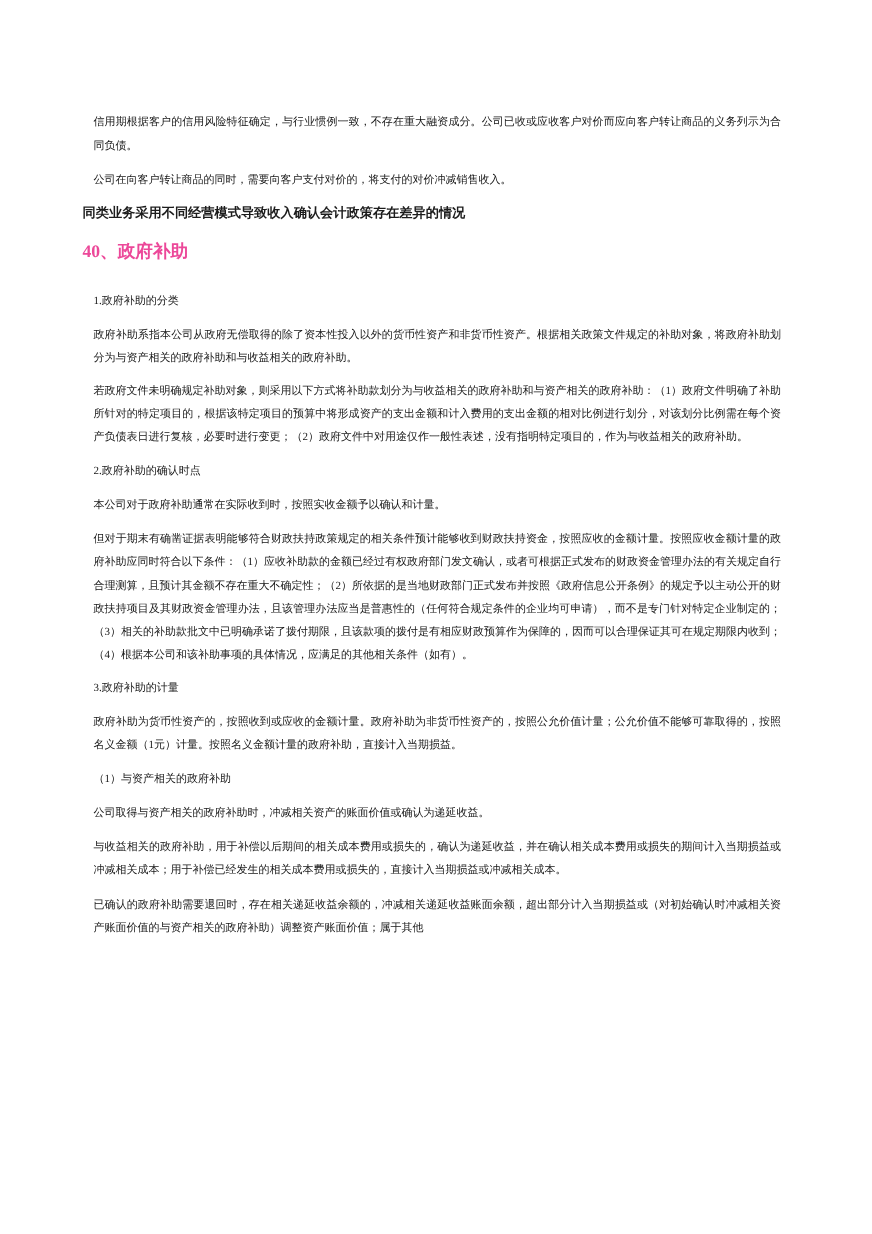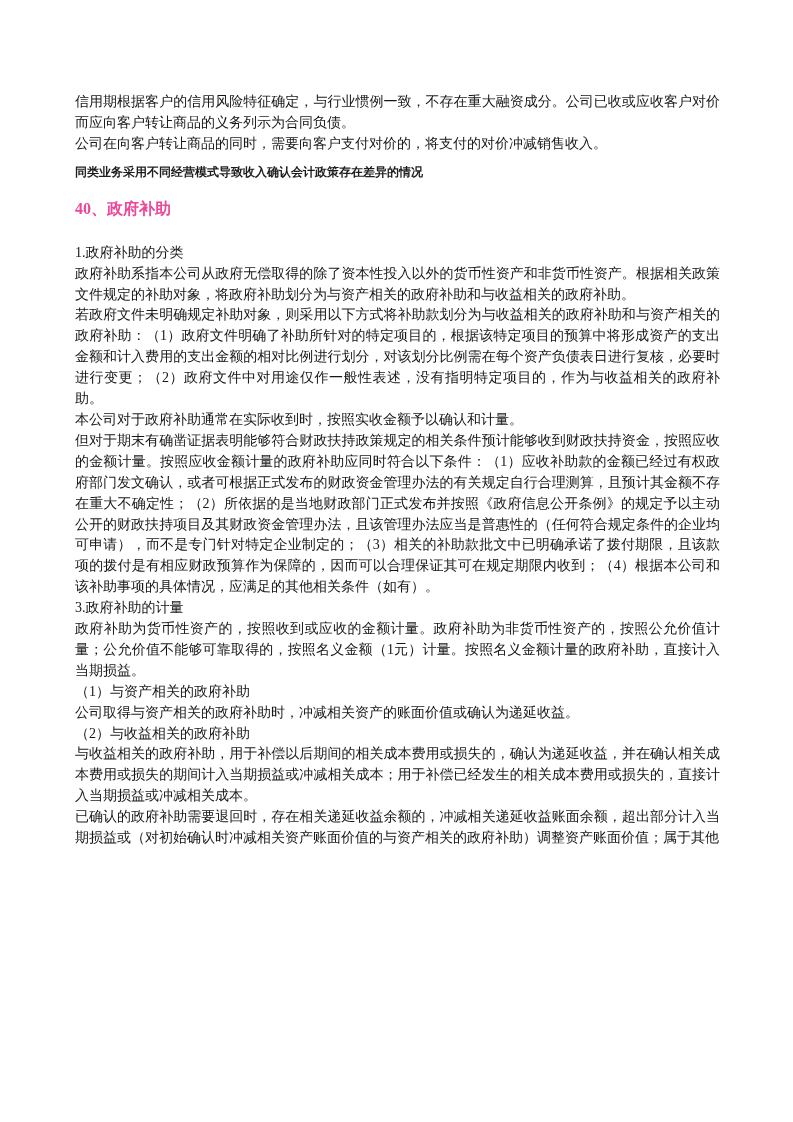--- a/index.html
+++ b/index.html
@@ -13,22 +13,22 @@
     font-family: "Liberation Serif", serif;
     color: #161616;
   }
   .page {
     position: absolute;
     left: 75px;
     top: 92px;
     width: 645px;
   }
   p.body {
-    margin: 0;
-    font-size: 14px;
+    margin: 10px;
+    font-size: 10px;
     line-height: 20.9px;
     text-align: justify;
     text-justify: inter-ideograph;
   }
   p.small {
     margin: 9px 0 0 0;
     font-size: 12px;
     line-height: 17px;
     text-align: left;
     color: #1c1c1c;
@@ -47,22 +47,22 @@
 <body>
 
 <div class="page">
   <p class="body">信用期根据客户的信用风险特征确定，与行业惯例一致，不存在重大融资成分。公司已收或应收客户对价而应向客户转让商品的义务列示为合同负债。</p>
   <p class="body">公司在向客户转让商品的同时，需要向客户支付对价的，将支付的对价冲减销售收入。</p>
   <p class="small">同类业务采用不同经营模式导致收入确认会计政策存在差异的情况</p>
   <h2 class="heading">40、政府补助</h2>
   <p class="body">1.政府补助的分类</p>
   <p class="body">政府补助系指本公司从政府无偿取得的除了资本性投入以外的货币性资产和非货币性资产。根据相关政策文件规定的补助对象，将政府补助划分为与资产相关的政府补助和与收益相关的政府补助。</p>
   <p class="body">若政府文件未明确规定补助对象，则采用以下方式将补助款划分为与收益相关的政府补助和与资产相关的政府补助：（1）政府文件明确了补助所针对的特定项目的，根据该特定项目的预算中将形成资产的支出金额和计入费用的支出金额的相对比例进行划分，对该划分比例需在每个资产负债表日进行复核，必要时进行变更；（2）政府文件中对用途仅作一般性表述，没有指明特定项目的，作为与收益相关的政府补助。</p>
+  <p class="body">2.政府补助的确认时点</p>
   <p class="body">本公司对于政府补助通常在实际收到时，按照实收金额予以确认和计量。</p>
   <p class="body">但对于期末有确凿证据表明能够符合财政扶持政策规定的相关条件预计能够收到财政扶持资金，按照应收的金额计量。按照应收金额计量的政府补助应同时符合以下条件：（1）应收补助款的金额已经过有权政府部门发文确认，或者可根据正式发布的财政资金管理办法的有关规定自行合理测算，且预计其金额不存在重大不确定性；（2）所依据的是当地财政部门正式发布并按照《政府信息公开条例》的规定予以主动公开的财政扶持项目及其财政资金管理办法，且该管理办法应当是普惠性的（任何符合规定条件的企业均可申请），而不是专门针对特定企业制定的；（3）相关的补助款批文中已明确承诺了拨付期限，且该款项的拨付是有相应财政预算作为保障的，因而可以合理保证其可在规定期限内收到；（4）根据本公司和该补助事项的具体情况，应满足的其他相关条件（如有）。</p>
   <p class="body">3.政府补助的计量</p>
   <p class="body">政府补助为货币性资产的，按照收到或应收的金额计量。政府补助为非货币性资产的，按照公允价值计量；公允价值不能够可靠取得的，按照名义金额（1元）计量。按照名义金额计量的政府补助，直接计入当期损益。</p>
   <p class="body">（1）与资产相关的政府补助</p>
   <p class="body">公司取得与资产相关的政府补助时，冲减相关资产的账面价值或确认为递延收益。</p>
-  <p class="body">（2）与收益相关的政府补助</p>
   <p class="body">与收益相关的政府补助，用于补偿以后期间的相关成本费用或损失的，确认为递延收益，并在确认相关成本费用或损失的期间计入当期损益或冲减相关成本；用于补偿已经发生的相关成本费用或损失的，直接计入当期损益或冲减相关成本。</p>
   <p class="body">已确认的政府补助需要退回时，存在相关递延收益余额的，冲减相关递延收益账面余额，超出部分计入当期损益或（对初始确认时冲减相关资产账面价值的与资产相关的政府补助）调整资产账面价值；属于其他</p>
 </div>
 
 </body></html>

